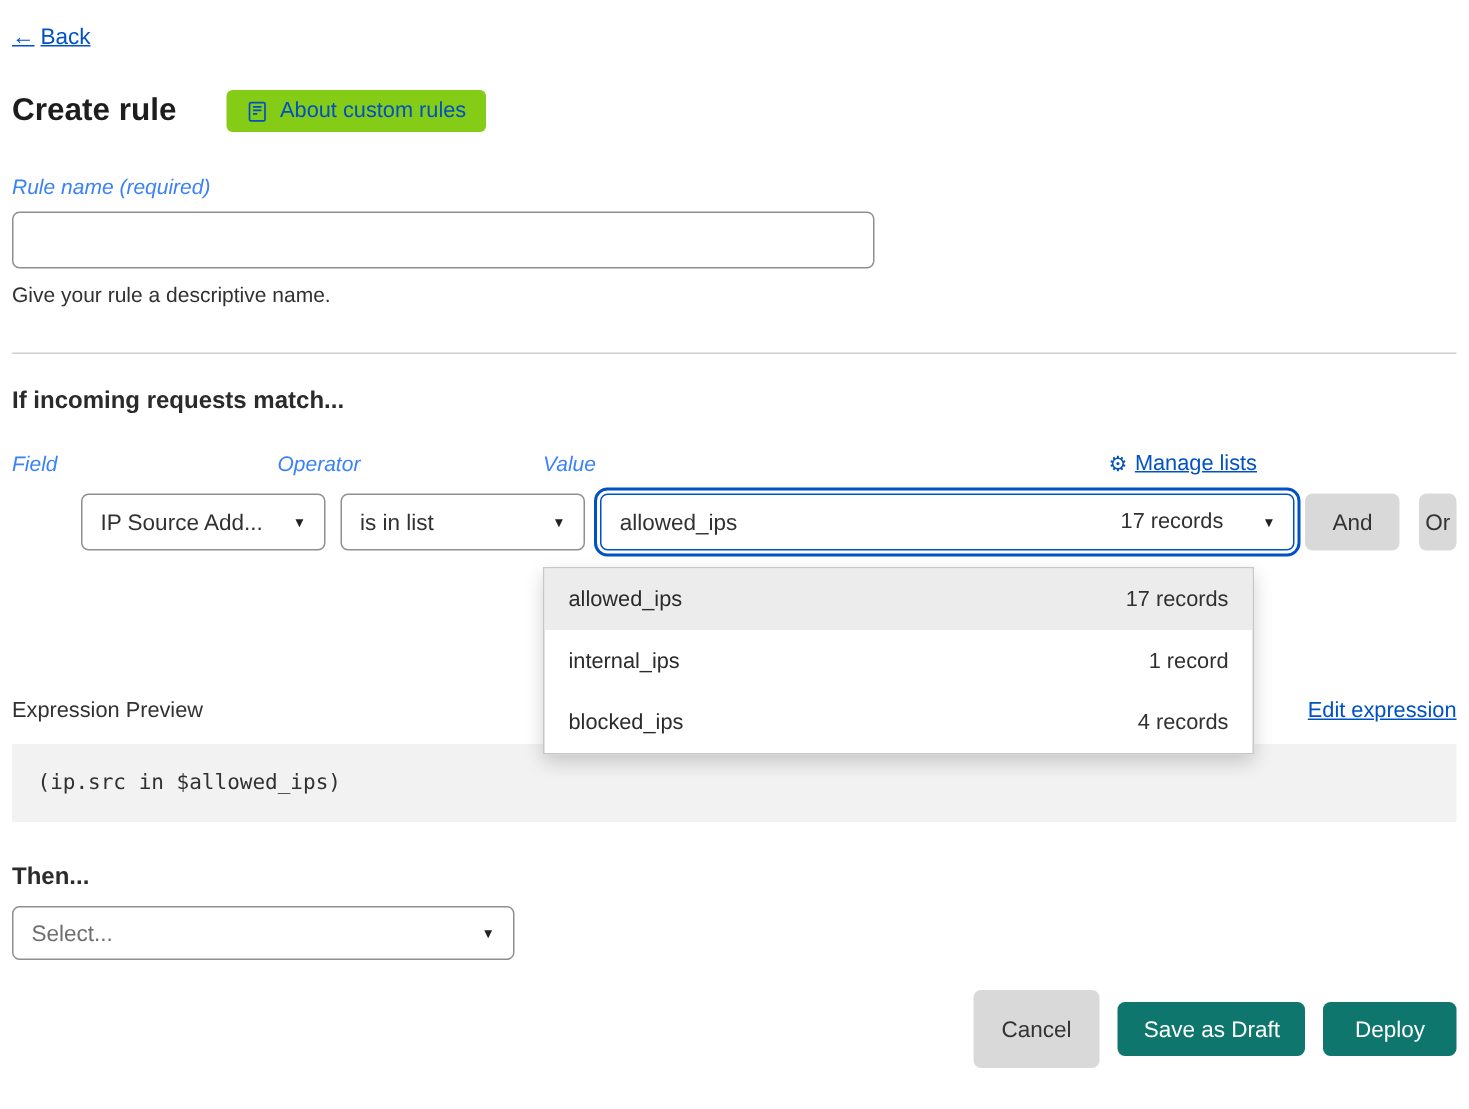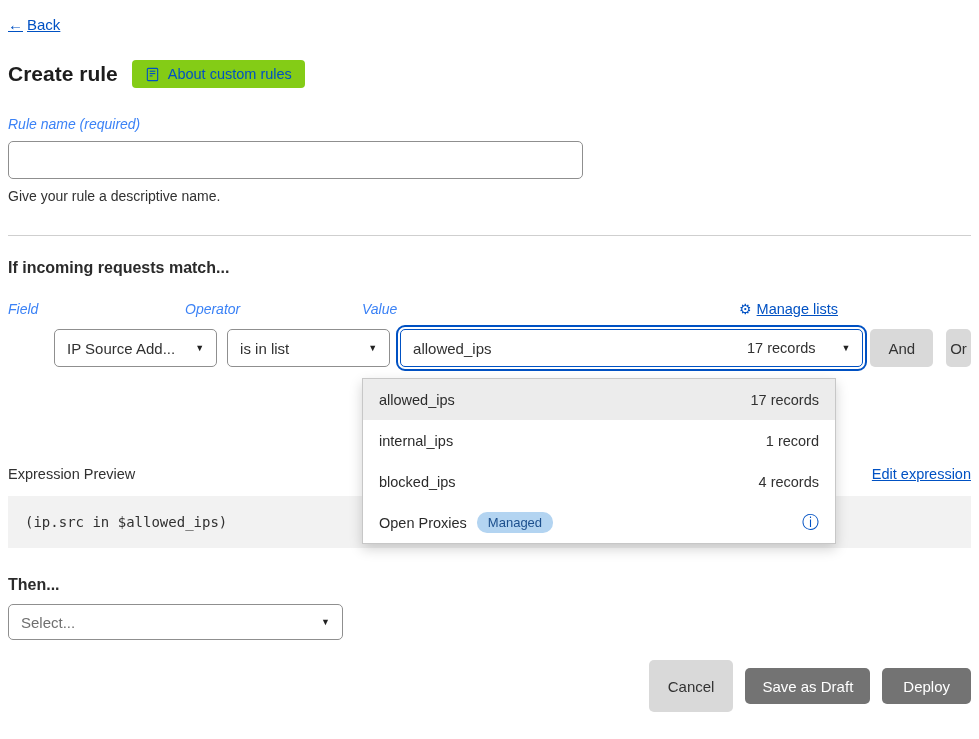--- a/index.html
+++ b/index.html
@@ -13,21 +13,21 @@
   }
   .page { padding: 16px 8px 0 8px; position: relative; }
 
   a, .link { color: #0051c3; text-decoration: underline; cursor: pointer; }
 
   
   .back { display: inline-flex; align-items: center; gap: 4px; font-size: 15px; }
   .back .arrow { text-decoration: none; font-size: 15px; }
 
   
-  .title-row { display: flex; align-items: center; gap: 14px; margin-top: 26px; }
+  .title-row { display: flex; align-items: center; gap: 33px; margin-top: 26px; }
   .page-title { font-size: 21px; font-weight: bold; color: #1d1d1d; margin: 0; }
   .about-badge {
     display: inline-flex; align-items: center; gap: 8px;
     background: #84cc16; color: #0051c3;
     font-size: 14.5px; padding: 6px 13px; border-radius: 4px;
     text-decoration: none; cursor: pointer;
   }
 
   
   .field-label { font-size: 14px; color: #3b82f6; font-style: italic; }
@@ -112,21 +112,21 @@
   .code-block code { font-family: "DejaVu Sans Mono", monospace; font-size: 14px; color: #313131; }
 
   
   .then-heading { margin-top: 28px; }
   .action-label { display: block; margin-top: 20px; }
   .sel-action { width: 335px; margin-top: 10px; height: 36px; text-align: center; }
   .placeholder { color: #6f6f6f; }
 
   
   .footer { display: flex; justify-content: flex-end; align-items: center; gap: 12px; margin-top: 20px; }
-  .btn-blue { background: #737373; color: #fff; }
+  .btn-blue { background: #0f766e; color: #fff; }
   .btn-cancel { height: 52px; padding: 0 19px; }
   .btn-save { height: 36px; padding: 0 17px; }
   .btn-deploy { height: 36px; padding: 0 21px; }
 </style>
 </head>
 <body>
 
 <div class="page">
 
   <a class="back">
@@ -193,27 +193,20 @@
           <span class="dd-meta">17 records</span>
         </div>
         <div class="dd-row">
           <span class="dd-name">internal_ips</span>
           <span class="dd-meta">1 record</span>
         </div>
         <div class="dd-row">
           <span class="dd-name">blocked_ips</span>
           <span class="dd-meta">4 records</span>
         </div>
-        <div class="dd-row">
-          <span class="dd-left">
-            <span class="dd-name">Open Proxies</span>
-            <span class="managed-badge">Managed</span>
-          </span>
-          <span class="info-icon">ⓘ</span>
-        </div>
       </div>
     </div>
   </div>
 
   <div class="expr-row">
     <span class="expr-label">Expression Preview</span>
     <a class="edit-expression">Edit expression</a>
   </div>
   <div class="code-block">
     <code>(ip.src in $allowed_ips)</code>

